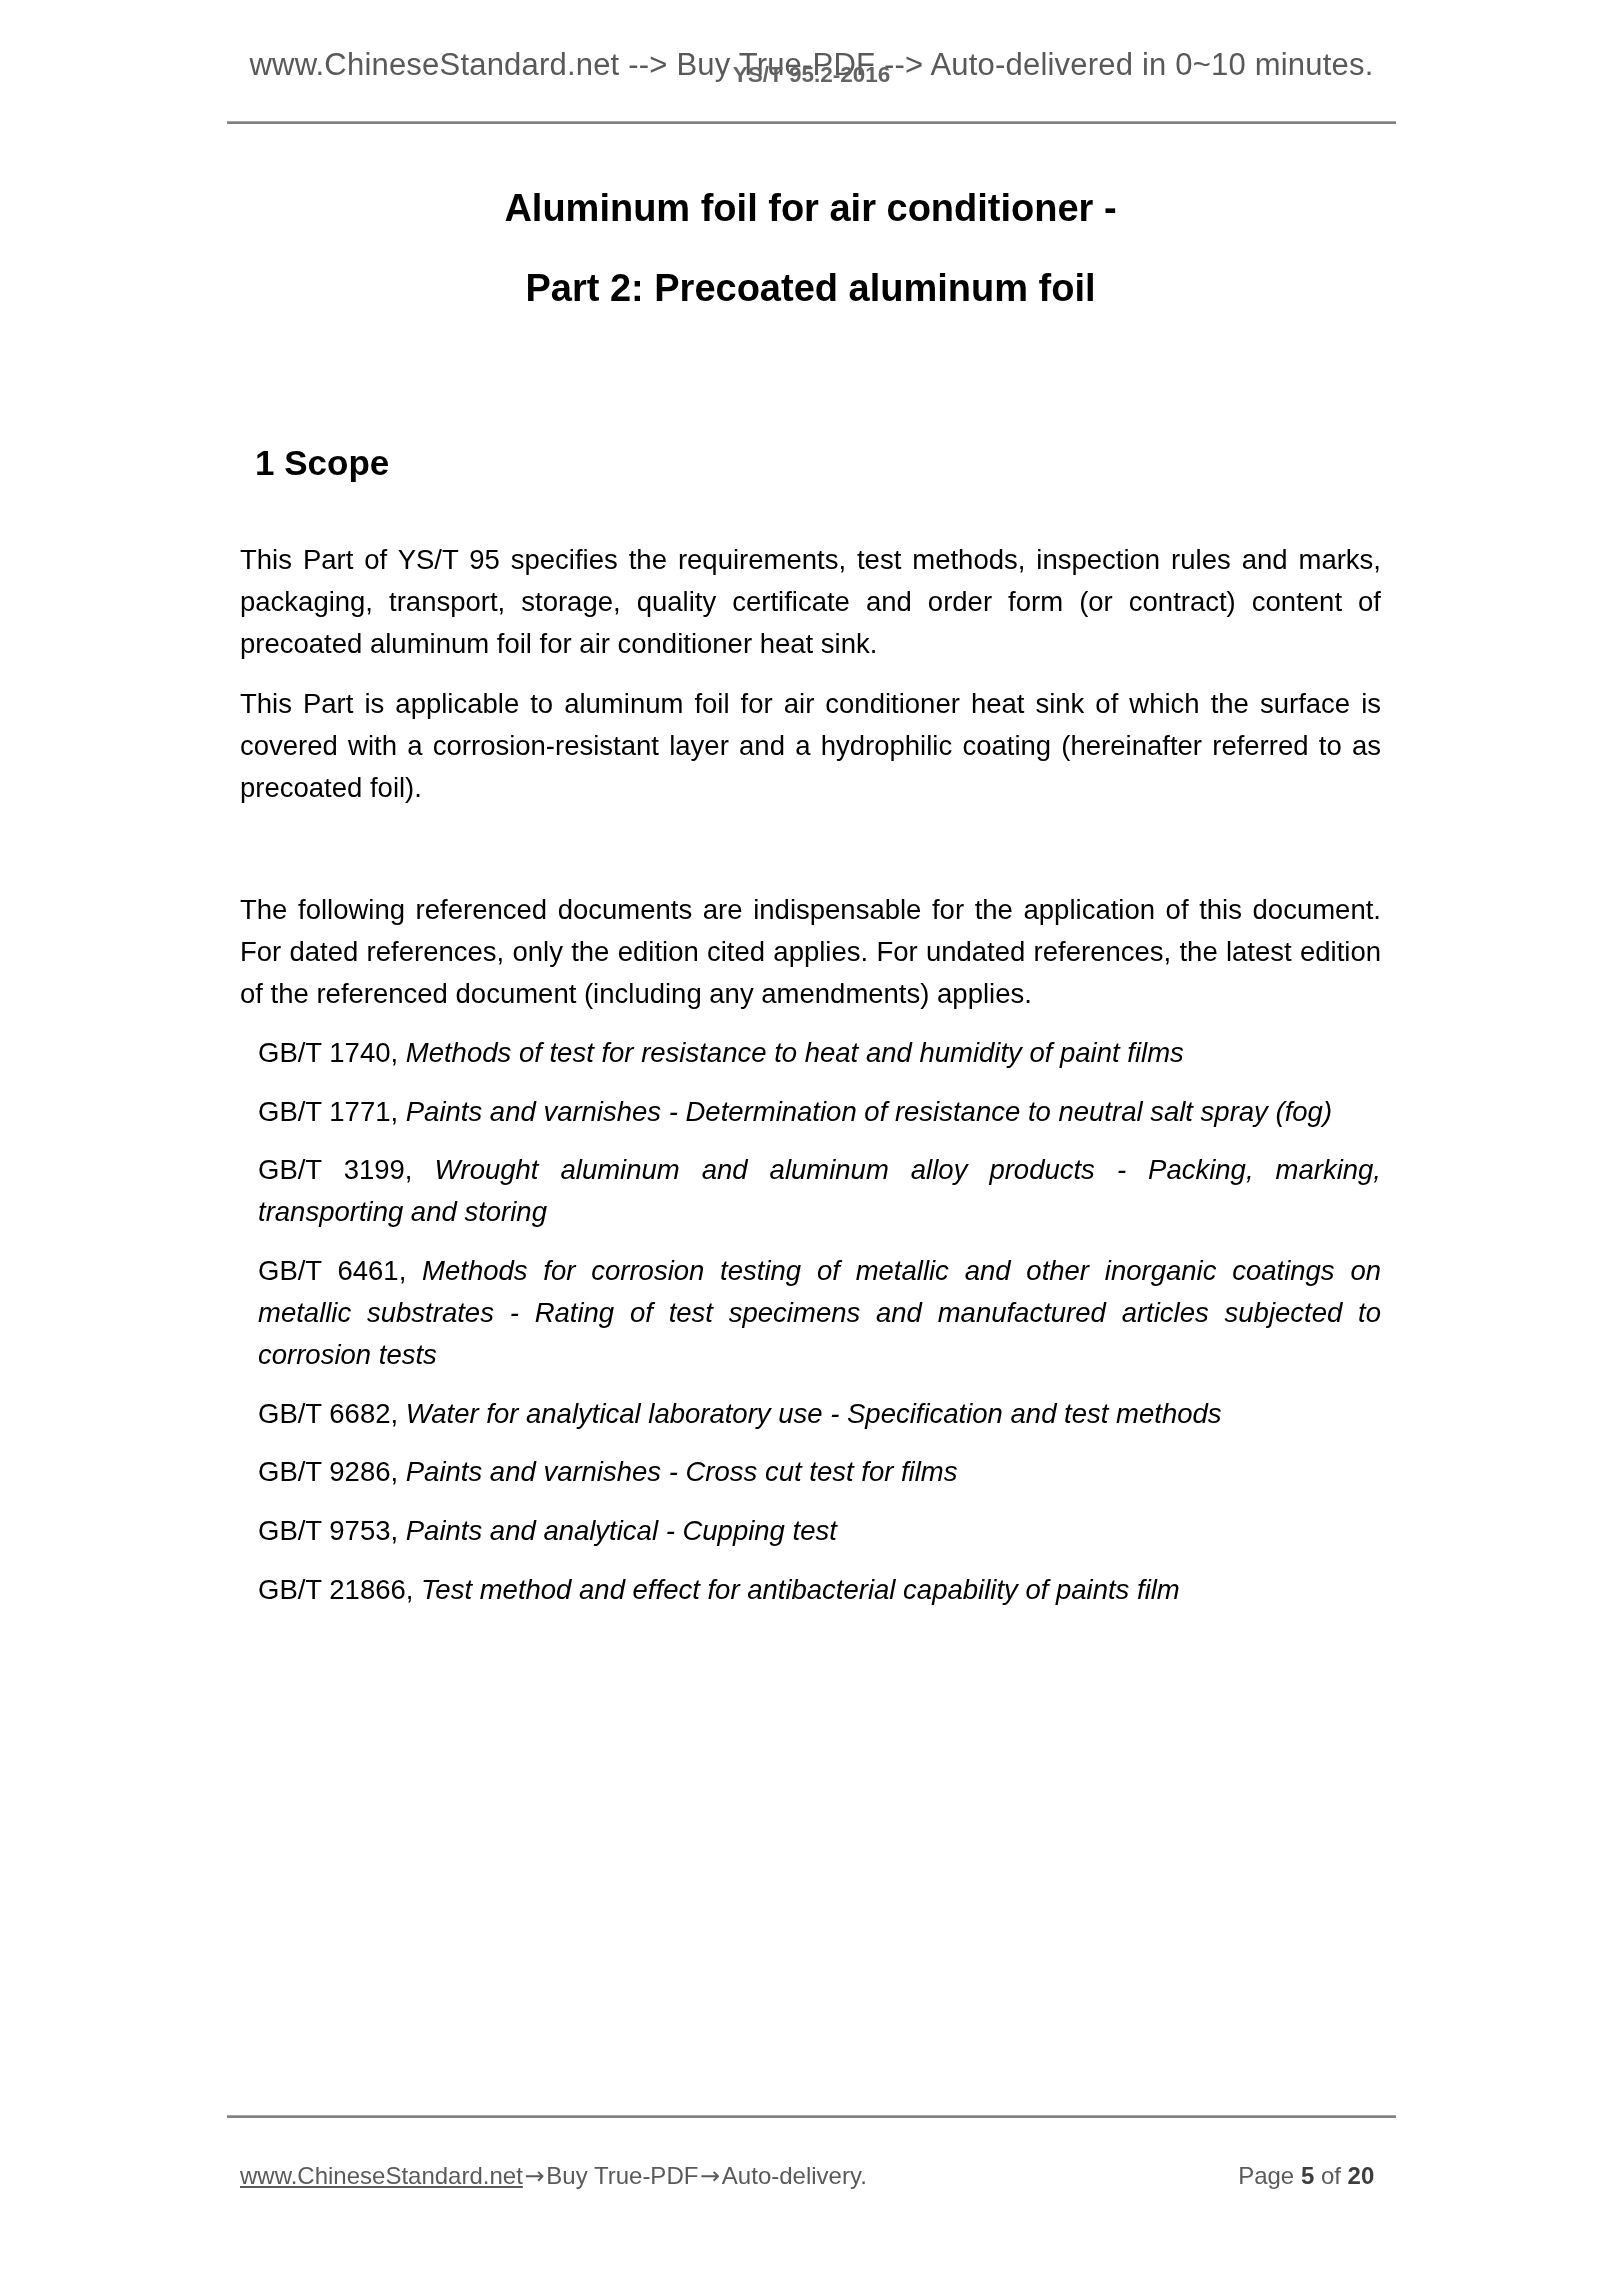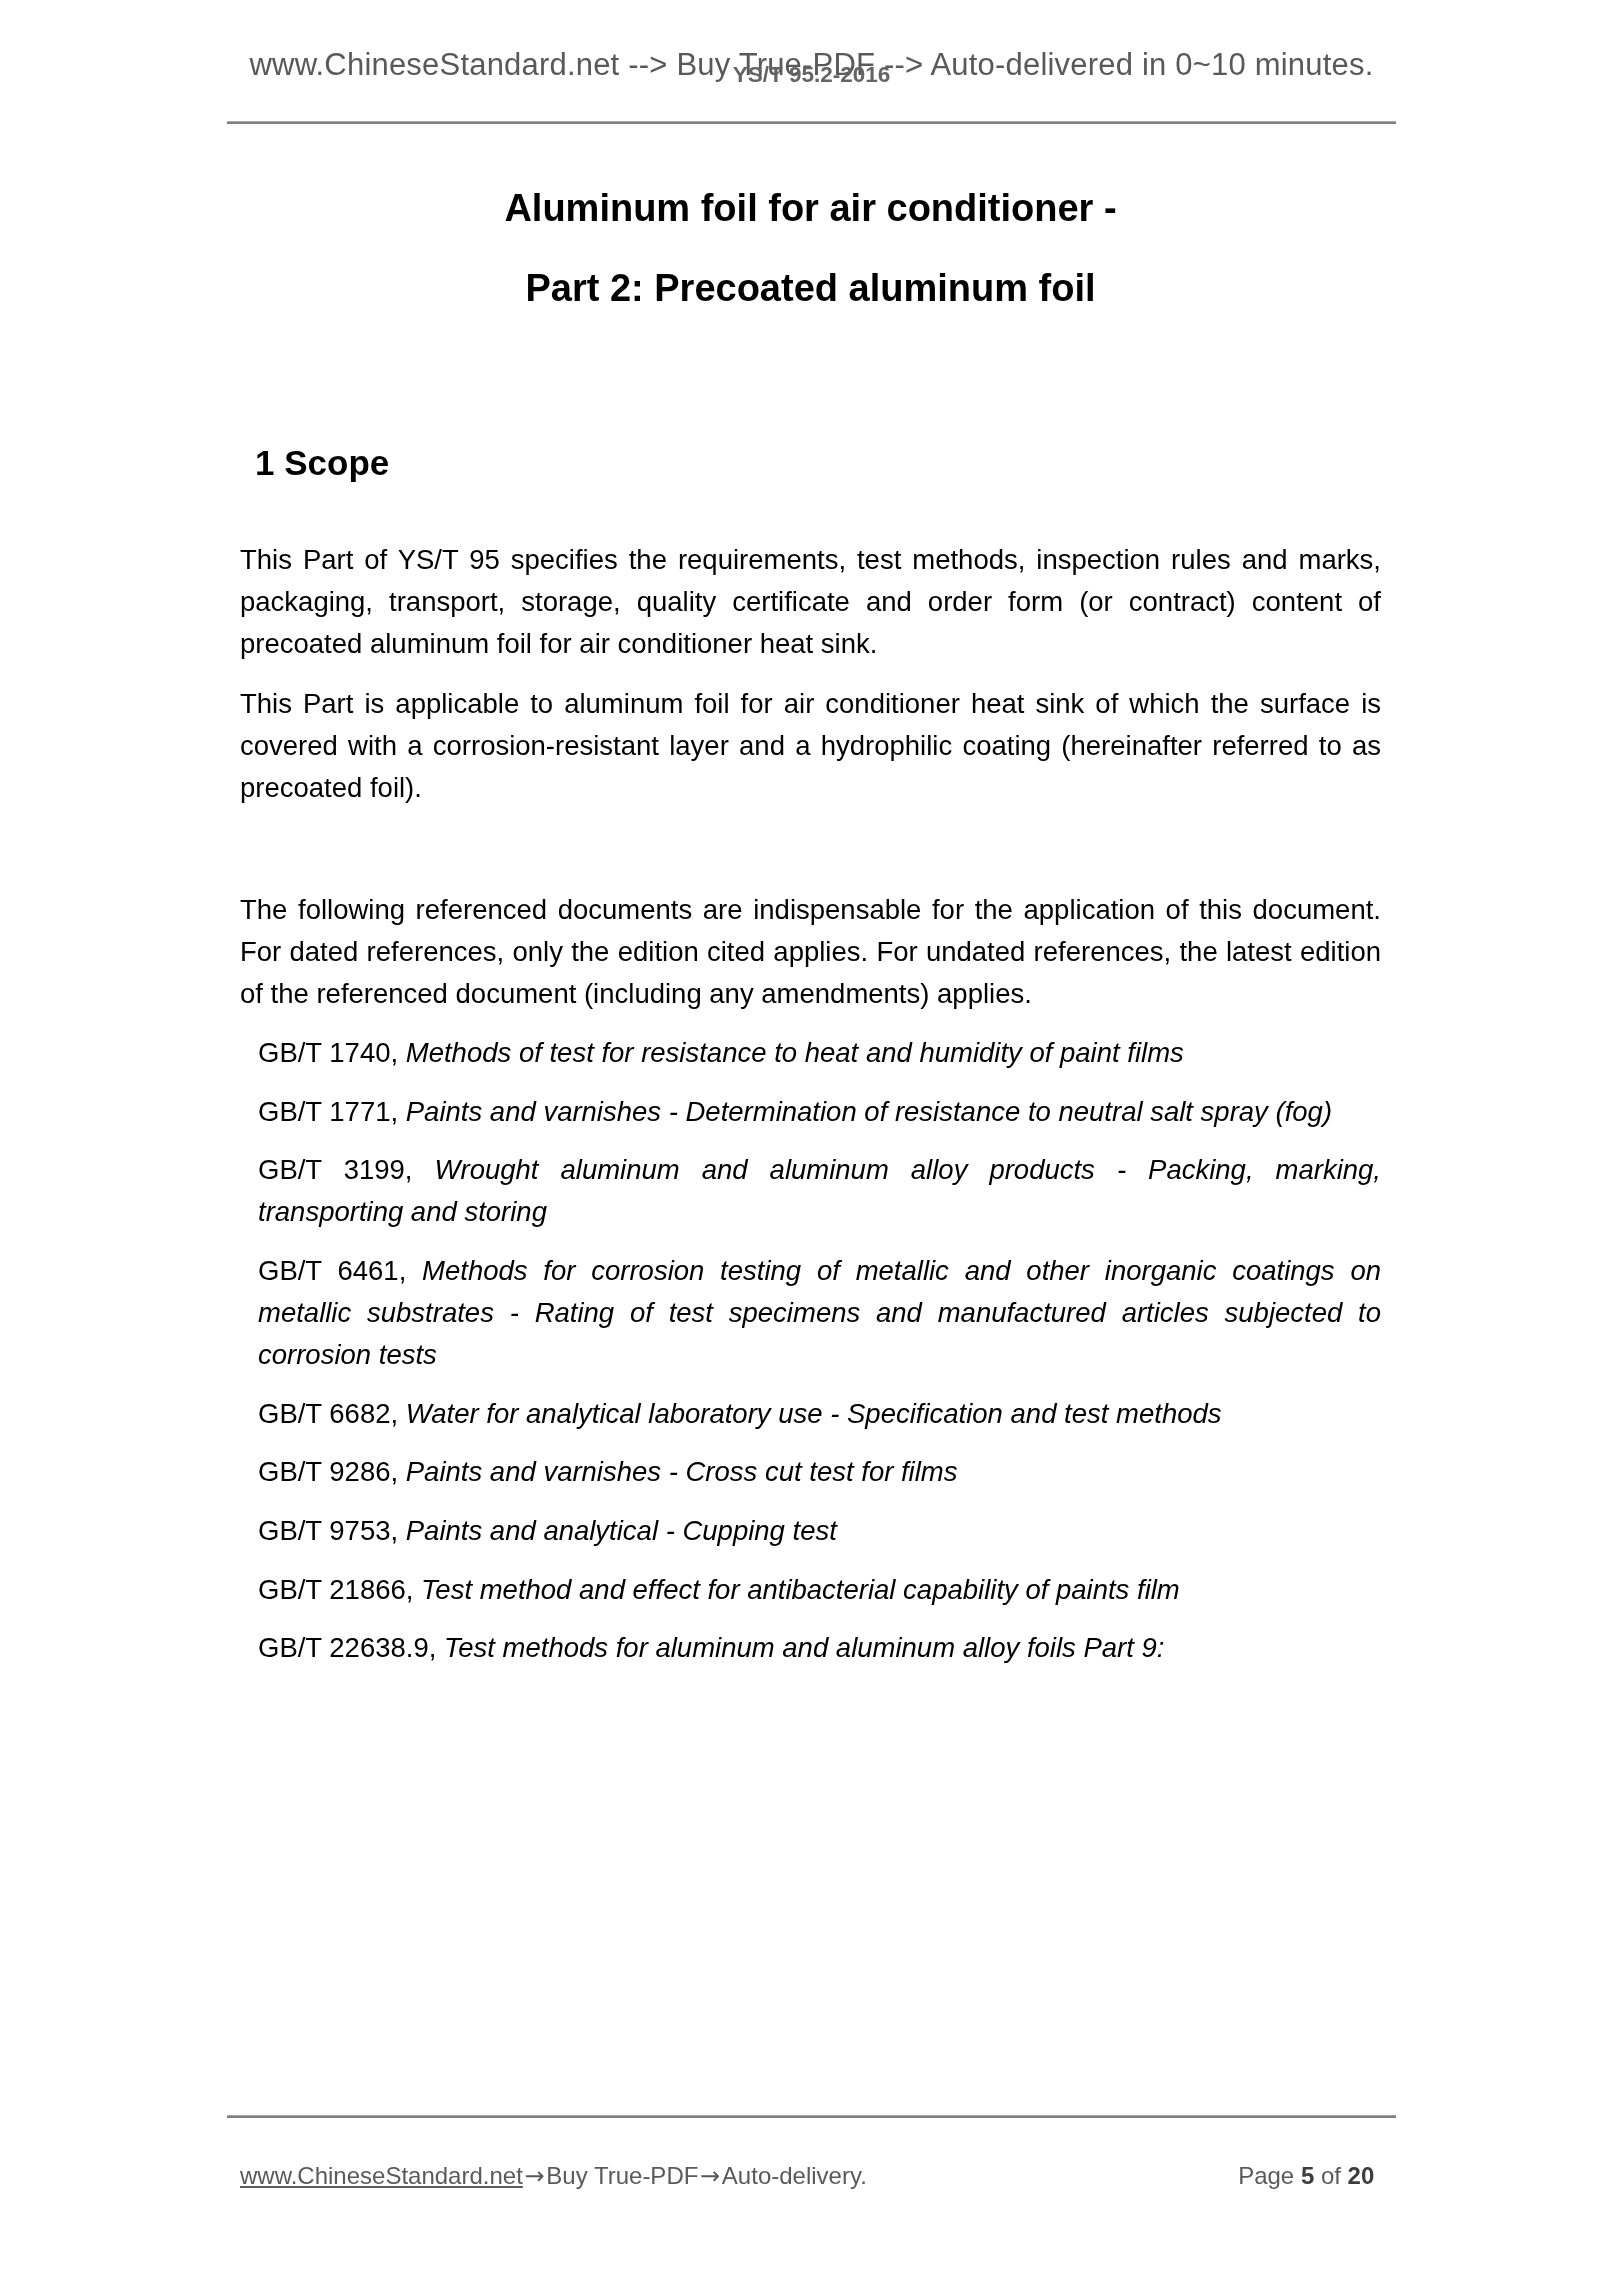--- a/index.html
+++ b/index.html
@@ -252,23 +252,20 @@
       <li class="ref-item">
         <span class="ref-code">GB/T 9753, </span><span class="ref-title">Paints and analytical - Cupping test</span>
       </li>
       <div class="sp-ref"></div>
 
       <li class="ref-item">
         <span class="ref-code">GB/T 21866, </span><span class="ref-title">Test method and effect for antibacterial capability of paints film</span>
       </li>
       <div class="sp-ref"></div>
 
-      <li class="ref-item">
-        <span class="ref-code">GB/T 22638.9, </span><span class="ref-title">Test methods for aluminum and aluminum alloy foils Part 9:</span>
-      </li>
 
     </ul>
 
   </div>
 
   <div class="page-footer">
     <div class="footer-rule"></div>
     <div class="footer-row">
       <span class="footer-left"><span class="footer-site">www.ChineseStandard.net</span><span class="footer-arrow">→</span><span>Buy True-PDF</span><span class="footer-arrow">→</span><span>Auto-delivery.</span>
       </span>

